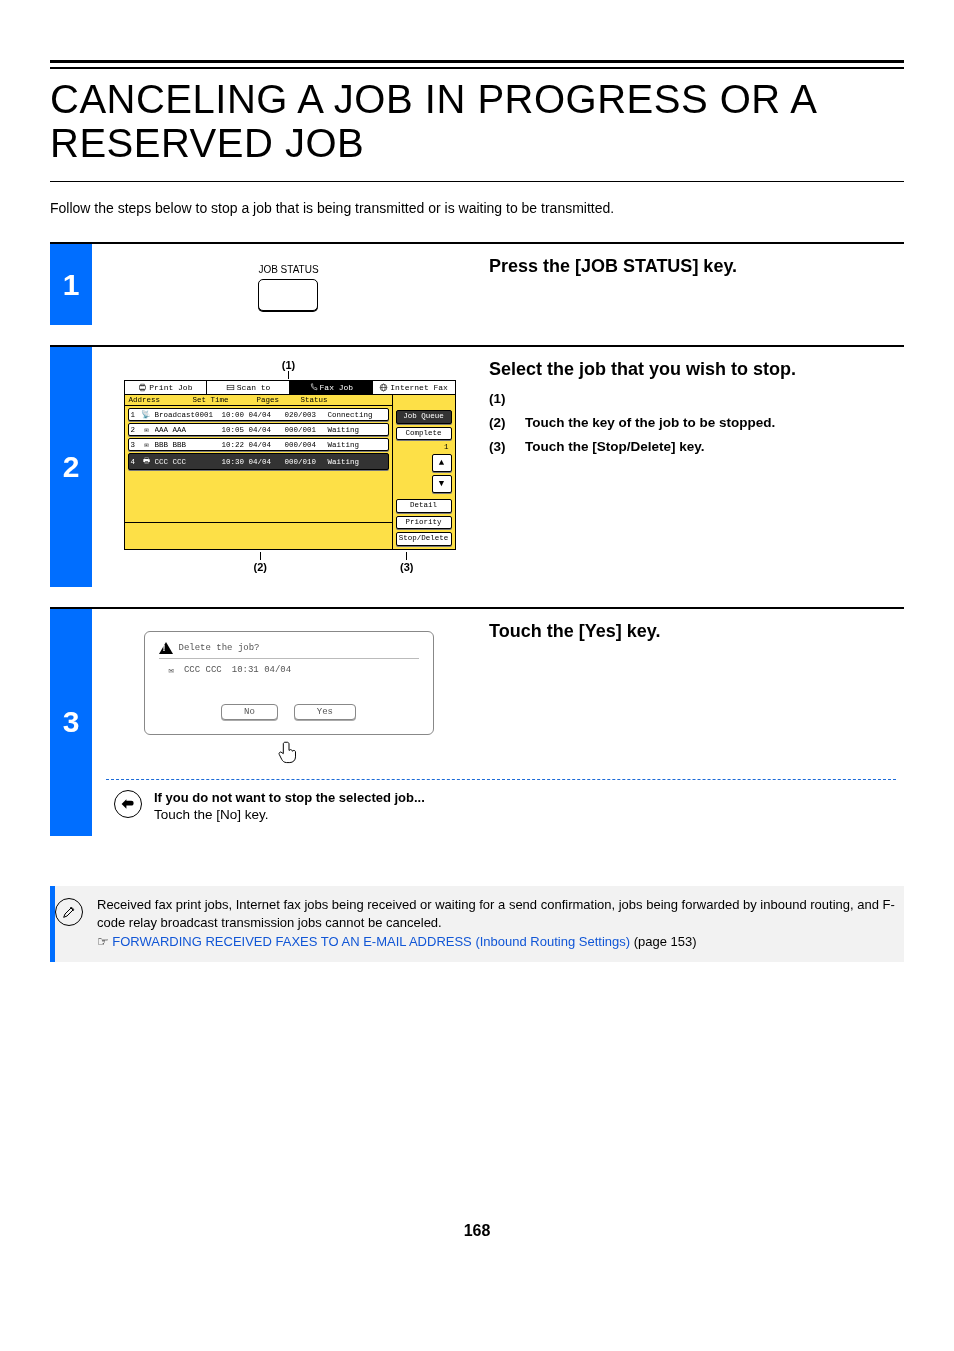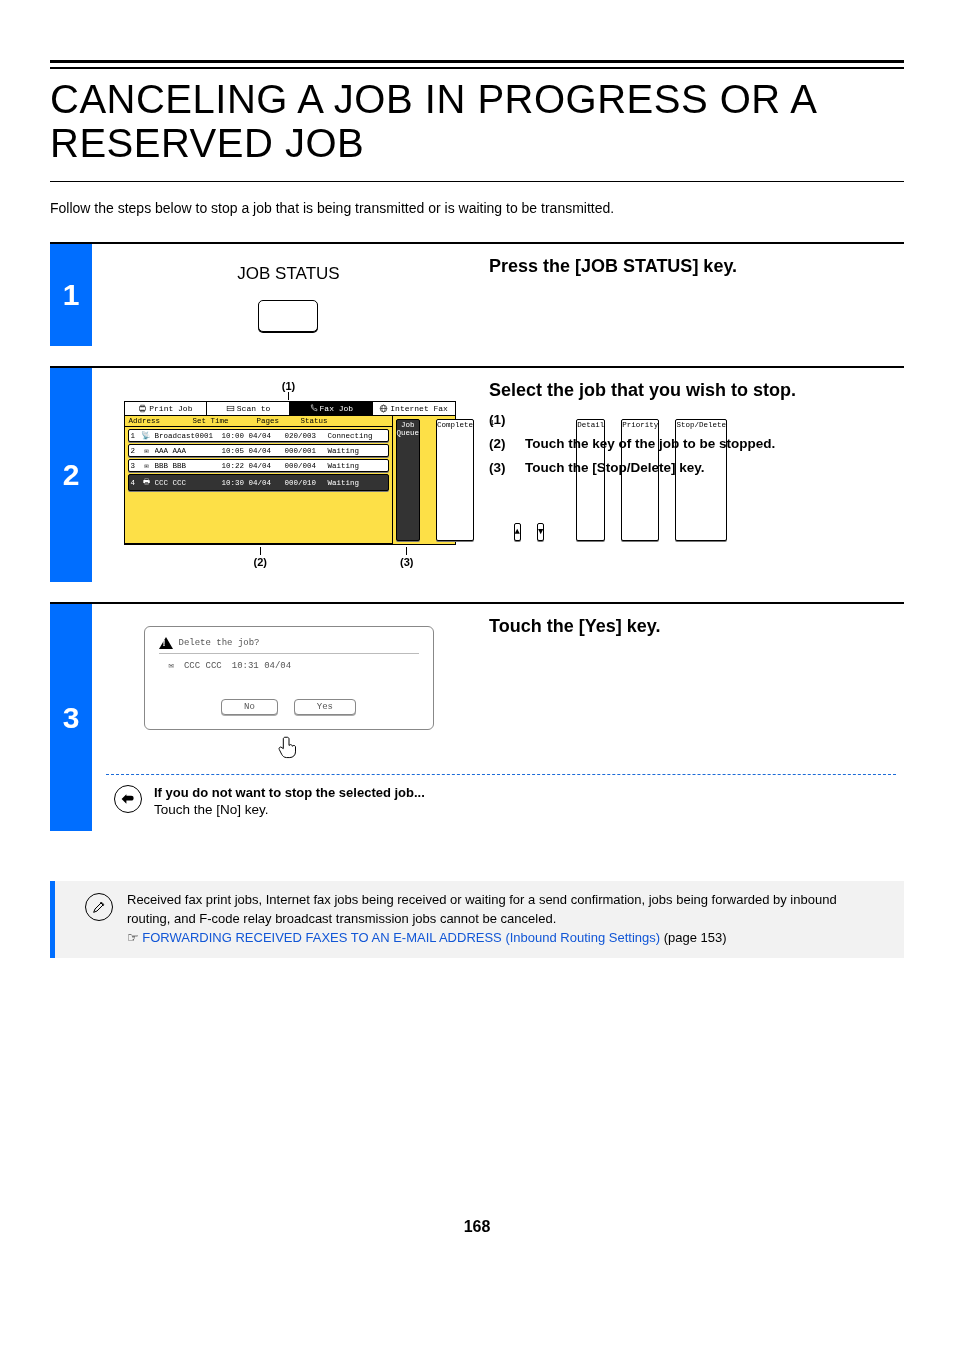--- a/index.html
+++ b/index.html
@@ -91,22 +91,22 @@
   .step-list li .marker { width: 28px; flex:0 0 28px; }
 
   
   .key-visual {
     display:flex;
     flex-direction:column;
     align-items:center;
     margin-top:8px;
   }
   .key-label {
-    font-size: 17px;
-    margin-bottom: 16px;
+    font-size: 10px;
+    margin-bottom: 4px;
   }
   .key-shape {
     width: 58px;
     height: 30px;
     border: 1.5px solid #000;
     border-radius: 5px;
     box-shadow: 0 1px 0 #000;
     background:#fff;
   }
 
@@ -184,23 +184,24 @@
   .job-row .idx{width:8px;}
   .job-row .ic{width:10px;text-align:center;}
   .job-row .addr{width:64px;overflow:hidden;}
   .job-row .time{width:60px;}
   .job-row .pages{width:40px;font-family:Liberation Mono, monospace;}
   .job-row .status{flex:1;}
   .left-spacer{height:50px;border-bottom:1px solid #000;}
   .right-panel {
     width:56px;
     display:flex;
-    flex-direction:row;
-    gap:16px;
+    flex-direction:column;
+    gap:3px;
     padding:3px;
+    margin-top:12px;
   }
   .side-btn {
     border:1px solid #000;
     border-radius:2px;
     text-align:center;
     font-size:7.5px;
     padding:2px 0;
     background:#fff;
     box-shadow:0 1px 0 #777;
     line-height:1;
@@ -268,21 +269,21 @@
     flex:0 0 26px;
   }
   .note-title{font-size:13px;font-weight:700;margin:0 0 2px 0;}
   .note-body{font-size:13.5px;margin:0;}
 
   
   .info-box {
     display:flex;align-items:flex-start;gap:14px;
     border-left:5px solid #006eff;
     background:#f2f2f2;
-    padding:10px 30px;
+    padding:10px 0;
     margin-top:50px;
     font-size:13px;
     line-height:1.45;
   }
   .info-icon{
     width:26px;height:26px;border:1.5px solid #000;border-radius:50%;
     display:flex;align-items:center;justify-content:center;flex:0 0 26px;
     margin-top:2px;
   }
   .info-icon svg{width:16px;height:16px;}

